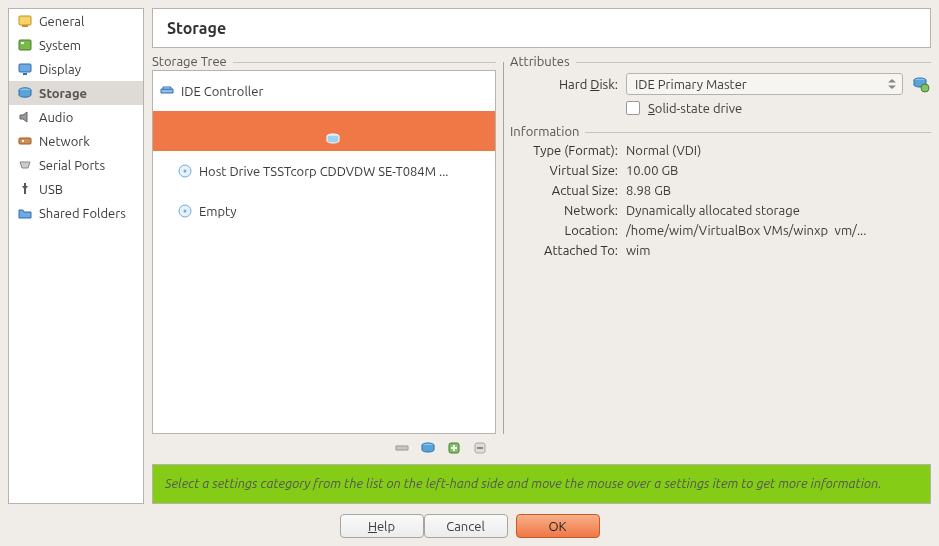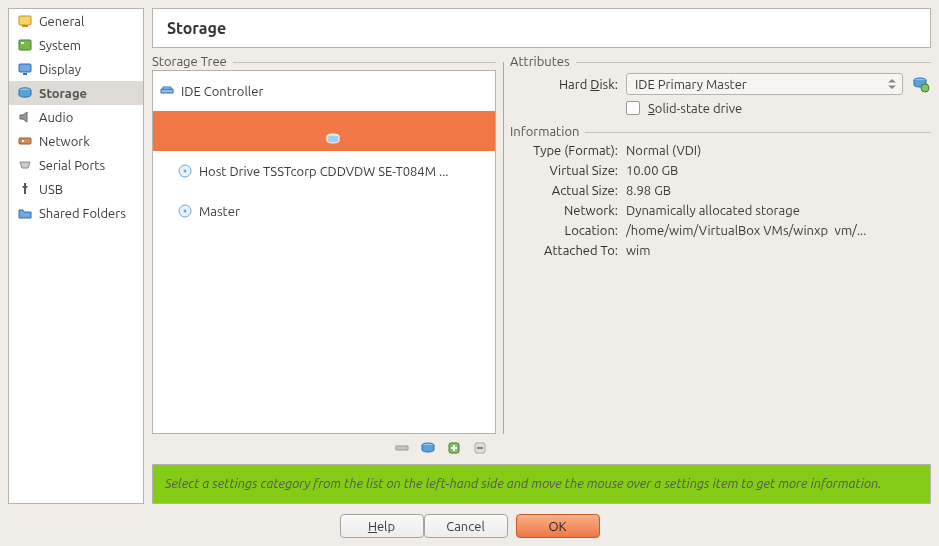--- a/index.html
+++ b/index.html
@@ -165,21 +165,21 @@
               </span>
             <span>Host Drive TSSTcorp CDDVDW SE-T084M ...</span>
           </div>
           <div class="tree-row level1">
             <span class="icon">
                 <svg width="16" height="16">
                   <circle cx="8" cy="8" r="6" fill="#e8f2fb" stroke="#6fa9e0"></circle>
                   <circle cx="8" cy="8" r="1.5" fill="#6fa9e0"></circle>
                 </svg>
               </span>
-            <span>Master</span>
+            <span>Empty</span>
           </div>
         </div>
         <div class="tree-toolbar">
           <span class="tbtn">
               <svg width="16" height="16">
                 <path d="M2 6h12v4H2z" fill="#c9c6c2" stroke="#999"></path>
               </svg>
             </span>
           <span class="tbtn">
               <svg width="16" height="16">

